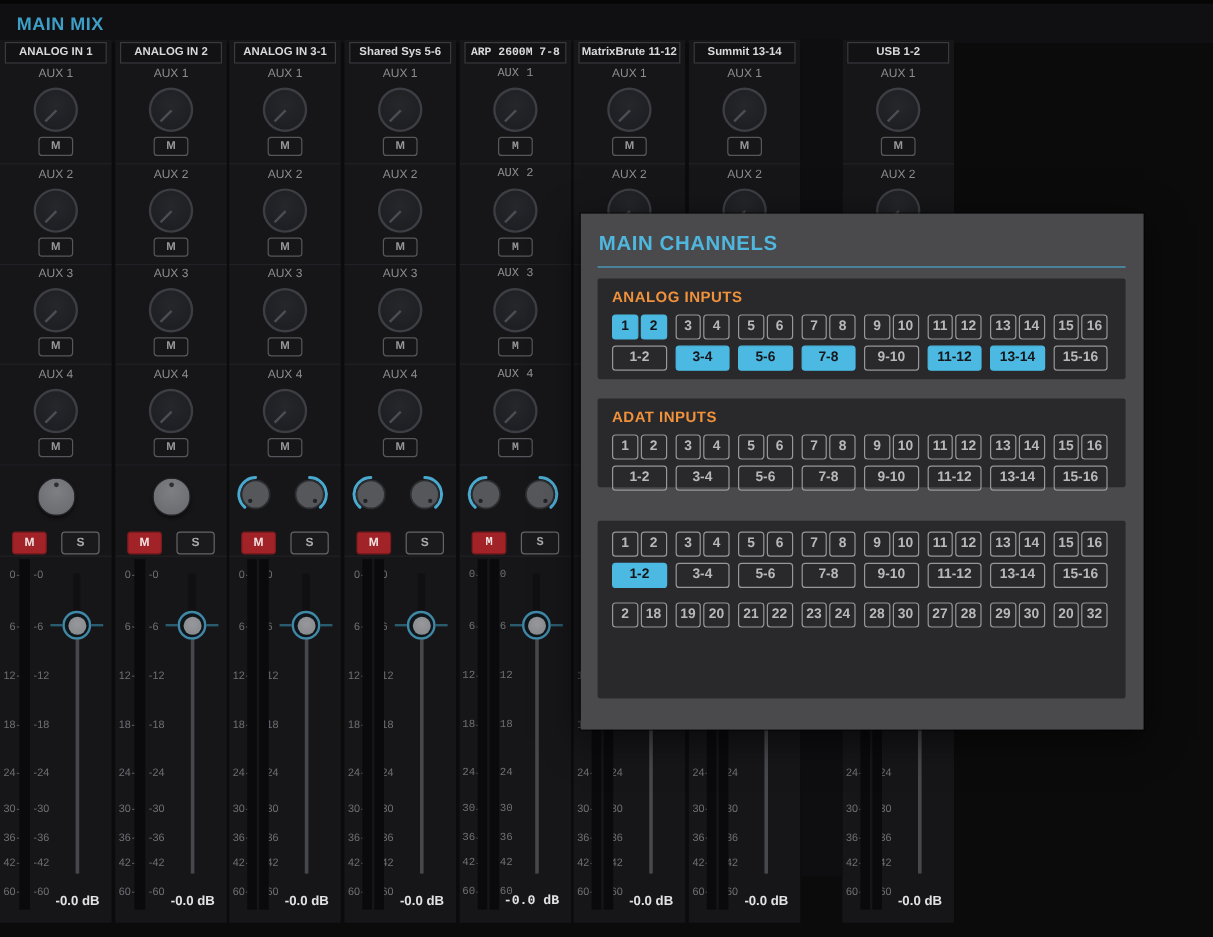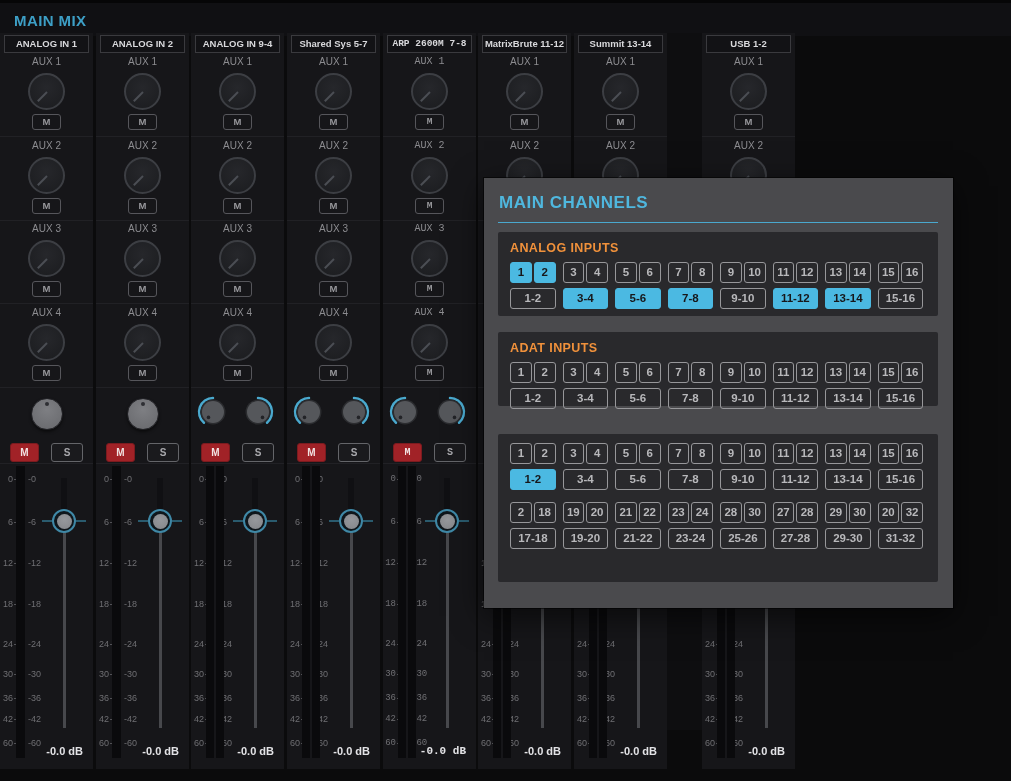--- a/index.html
+++ b/index.html
@@ -216,21 +216,21 @@
         <div class="fader-track-bot"></div>
         <div class="cap-tick l"></div>
         <div class="cap-tick r"></div>
         <div class="fader-cap">
           <div class="fader-cap-inner"></div>
         </div>
         <div class="readout">-0.0 dB</div>
       </div>
     </div>
     <div class="strip" style="left: 191px;">
-      <div class="strip-header">ANALOG IN 9-4</div>
+      <div class="strip-header">ANALOG IN 3-1</div>
       <div class="aux-row" style="top:20px">
       <div class="aux-label">AUX 1</div>
       <div class="aux-knob">
           <div class="aux-pointer"></div>
         </div>
       <div class="aux-mute">M</div>
     </div>
       <div class="aux-row" style="top:104px">
       <div class="aux-label">AUX 2</div>
       <div class="aux-knob">
@@ -302,21 +302,21 @@
         <div class="fader-track-bot"></div>
         <div class="cap-tick l"></div>
         <div class="cap-tick r"></div>
         <div class="fader-cap">
           <div class="fader-cap-inner"></div>
         </div>
         <div class="readout">-0.0 dB</div>
       </div>
     </div>
     <div class="strip" style="left: 287px;">
-      <div class="strip-header">Shared Sys 5-7</div>
+      <div class="strip-header">Shared Sys 5-6</div>
       <div class="aux-row" style="top:20px">
       <div class="aux-label">AUX 1</div>
       <div class="aux-knob">
           <div class="aux-pointer"></div>
         </div>
       <div class="aux-mute">M</div>
     </div>
       <div class="aux-row" style="top:104px">
       <div class="aux-label">AUX 2</div>
       <div class="aux-knob">
@@ -847,25 +847,15 @@
           <div class="chbtn">24</div>
           <div class="chbtn">28</div>
           <div class="chbtn">30</div>
           <div class="chbtn">27</div>
           <div class="chbtn">28</div>
           <div class="chbtn">29</div>
           <div class="chbtn">30</div>
           <div class="chbtn">20</div>
           <div class="chbtn">32</div>
         </div>
-        <div class="btnrow pairs" style="">
-          <div class="pairbtn">17-18</div>
-          <div class="pairbtn">19-20</div>
-          <div class="pairbtn">21-22</div>
-          <div class="pairbtn">23-24</div>
-          <div class="pairbtn">25-26</div>
-          <div class="pairbtn">27-28</div>
-          <div class="pairbtn">29-30</div>
-          <div class="pairbtn">31-32</div>
-        </div>
       </div>
     </div>
 </div>
 
 </body></html>

